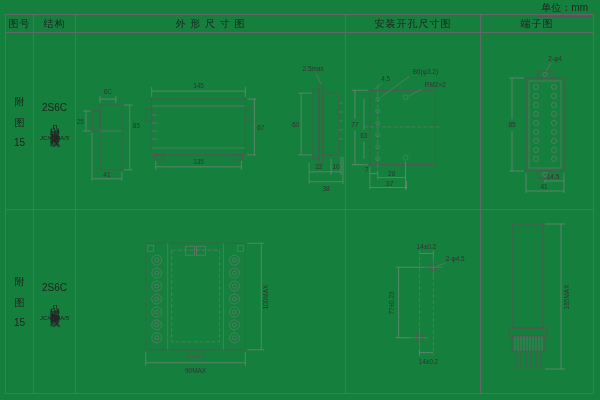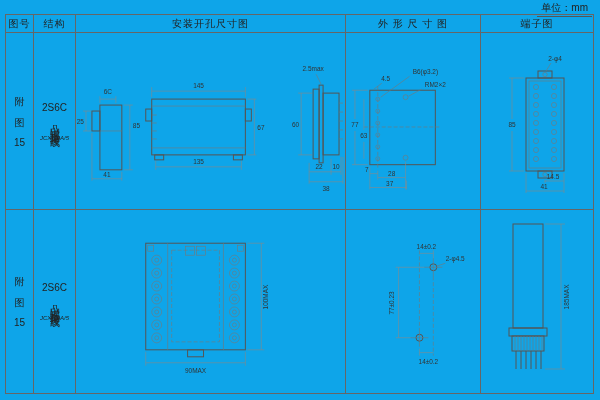--- a/index.html
+++ b/index.html
@@ -1,18 +1,18 @@
 <!DOCTYPE html>
 <html><head>
 <meta charset="utf-8">
 <style>
   html,body { margin:0; padding:0; }
   .sheet {
     position:relative; width:600px; height:400px;
-    background:#0ea5e9; color:#222;
+    background:#15803d; color:#222;
     font-family:"Liberation Sans", sans-serif;
     overflow:hidden;
   }
   .unit {
     position:absolute; top:1px; right:8px;
     font-size:10px; padding:0 4px 1px 4px;
     border-bottom:1px solid #555;
   }
   .tbl {
     position:absolute; left:5px; top:14px;
@@ -45,22 +45,22 @@
 </head>
 <body>
 
 <div class="sheet">
   <div class="unit">单位：mm</div>
 
   <div class="tbl">
 
     <div class="c hd">图号</div>
     <div class="c hd">结构</div>
+    <div class="c hd">外 形 尺 寸 图</div>
     <div class="c hd">安装开孔尺寸图</div>
-    <div class="c hd">外 形 尺 寸 图</div>
     <div class="c hd">端子图</div>
 
     <div class="c figcell">
       <span>附</span>
       <span>图</span>
       <span>15</span>
     </div>
     <div class="c structcell">
       <span class="model">2S6C</span>
       <span class="desc">凸出式板后接线</span>

